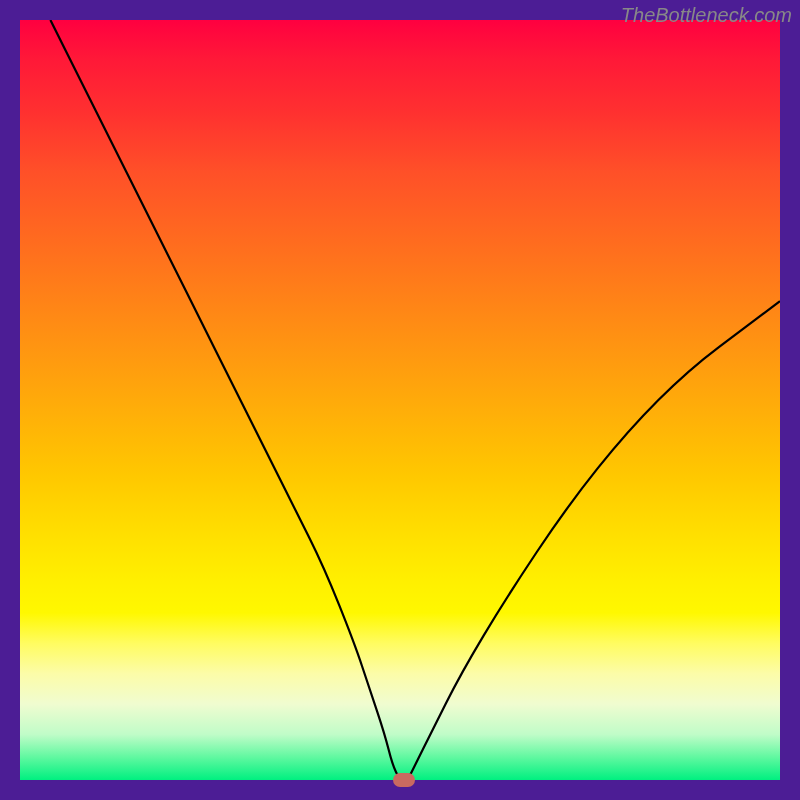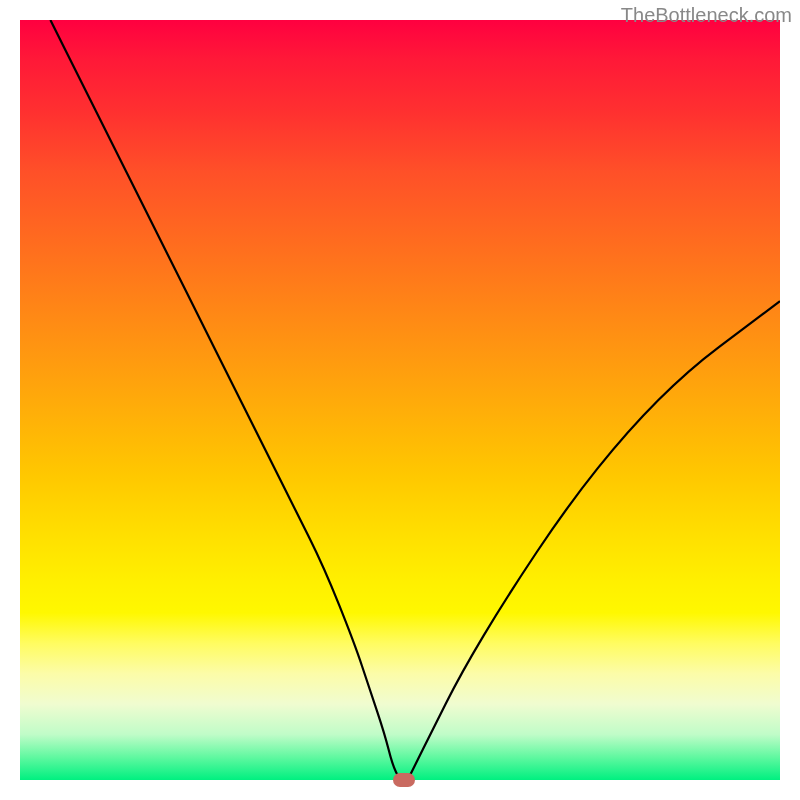--- a/index.html
+++ b/index.html
@@ -8,21 +8,22 @@
     background: #000;
     width: 800px;
     height: 800px;
     overflow: hidden;
     font-family: Arial, sans-serif;
   }
   .chart-container {
     position: relative;
     width: 800px;
     height: 800px;
-    background: #ffffff;
+    background: #4c1d95;
+    font-style: italic;
   }
   .plot-area {
     position: absolute;
     left: 20px;
     top: 20px;
     width: 760px;
     height: 760px;
     background: linear-gradient(to bottom,
       #ff0040 0%,
       #ff1838 5%,

